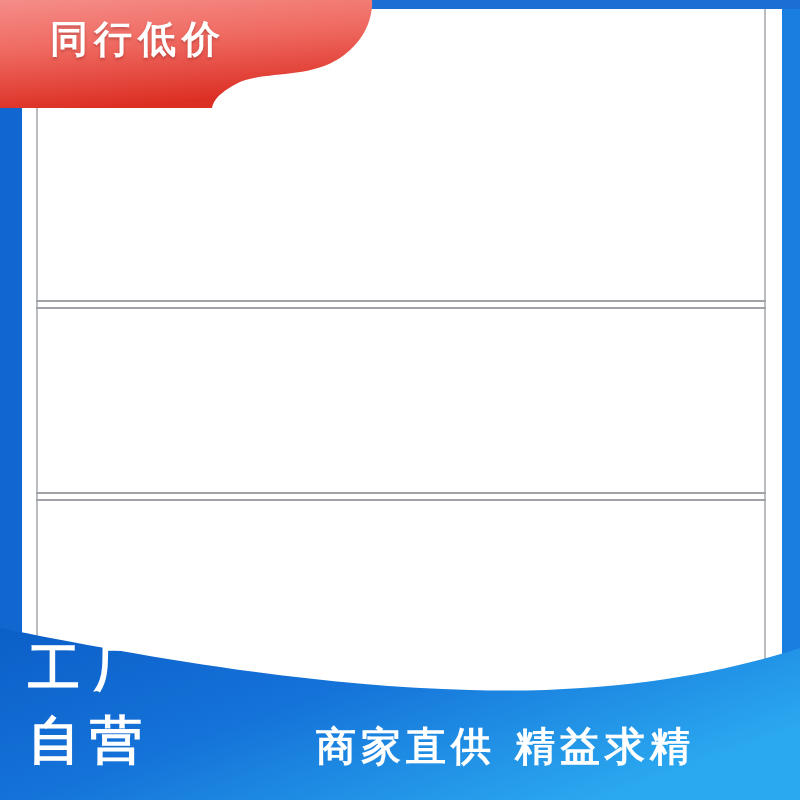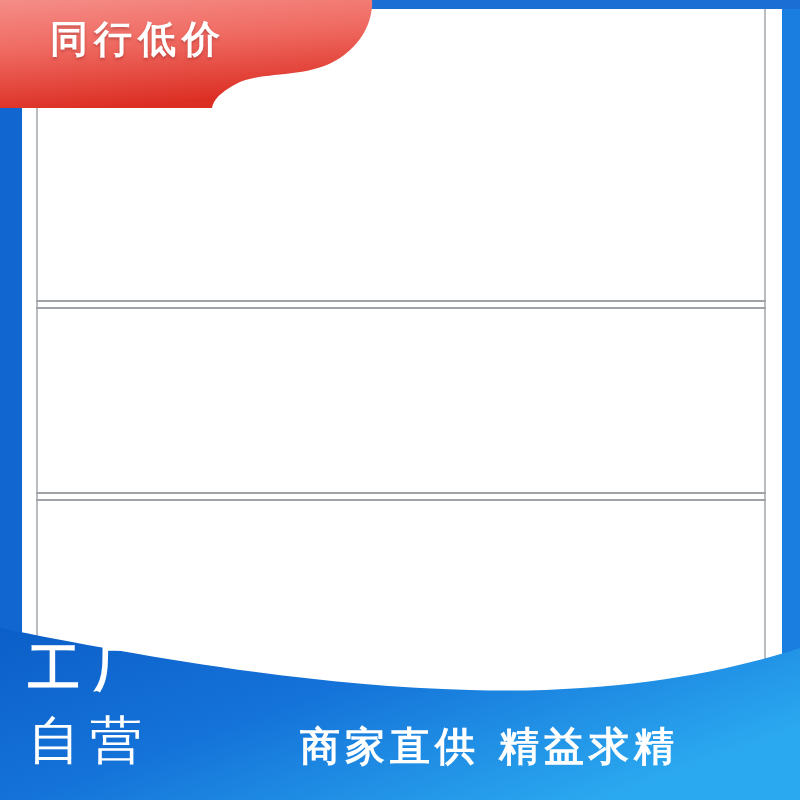--- a/index.html
+++ b/index.html
@@ -41,23 +41,23 @@
      font-family:"DejaVu Sans","Liberation Sans",sans-serif;
      text-shadow:0 2px 3px rgba(120,20,20,.35);
      white-space:nowrap;
      margin-left:28px;
   }
 
   
   .banner-blue{position:absolute;left:0;bottom:0;width:660px;height:230px;z-index:20;}
   .bb-t1{position:absolute;left:28px;bottom:96px;font-size:52px;font-weight:bold;color:#fff;
          letter-spacing:14px;font-family:"DejaVu Sans","Liberation Sans",sans-serif;white-space:nowrap;}
-  .bb-t2{position:absolute;left:28px;bottom:24px;font-size:52px;font-weight:normal;color:#fff;
+  .bb-t2{position:absolute;left:28px;bottom:24px;font-size:52px;font-weight:bold;color:#fff;
          letter-spacing:10px;font-family:"DejaVu Sans","Liberation Sans",sans-serif;white-space:nowrap;}
-  .bb-t3{position:absolute;left:300px;bottom:26px;font-size:40px;font-weight:bold;color:#fff;
+  .bb-t3{position:absolute;left:316px;bottom:26px;font-size:40px;font-weight:bold;color:#fff;
          letter-spacing:5px;font-family:"DejaVu Sans","Liberation Sans",sans-serif;white-space:nowrap;}
 
   
   .ph-note{position:absolute;left:222px;top:16px;width:140px;color:#c0392b;font-size:11px;
            line-height:16px;text-align:center;font-family:"DejaVu Sans","Liberation Sans",sans-serif;
            letter-spacing:1px;}
   .fig-label{position:absolute;right:40px;top:126px;color:#444;font-size:11px;
              font-family:"DejaVu Sans","Liberation Sans",sans-serif;border:1px solid #888;padding:0 2px;}
 
   .dimtxt{font-family:"Liberation Serif",serif;fill:#9c3f7a;font-style:italic;}

